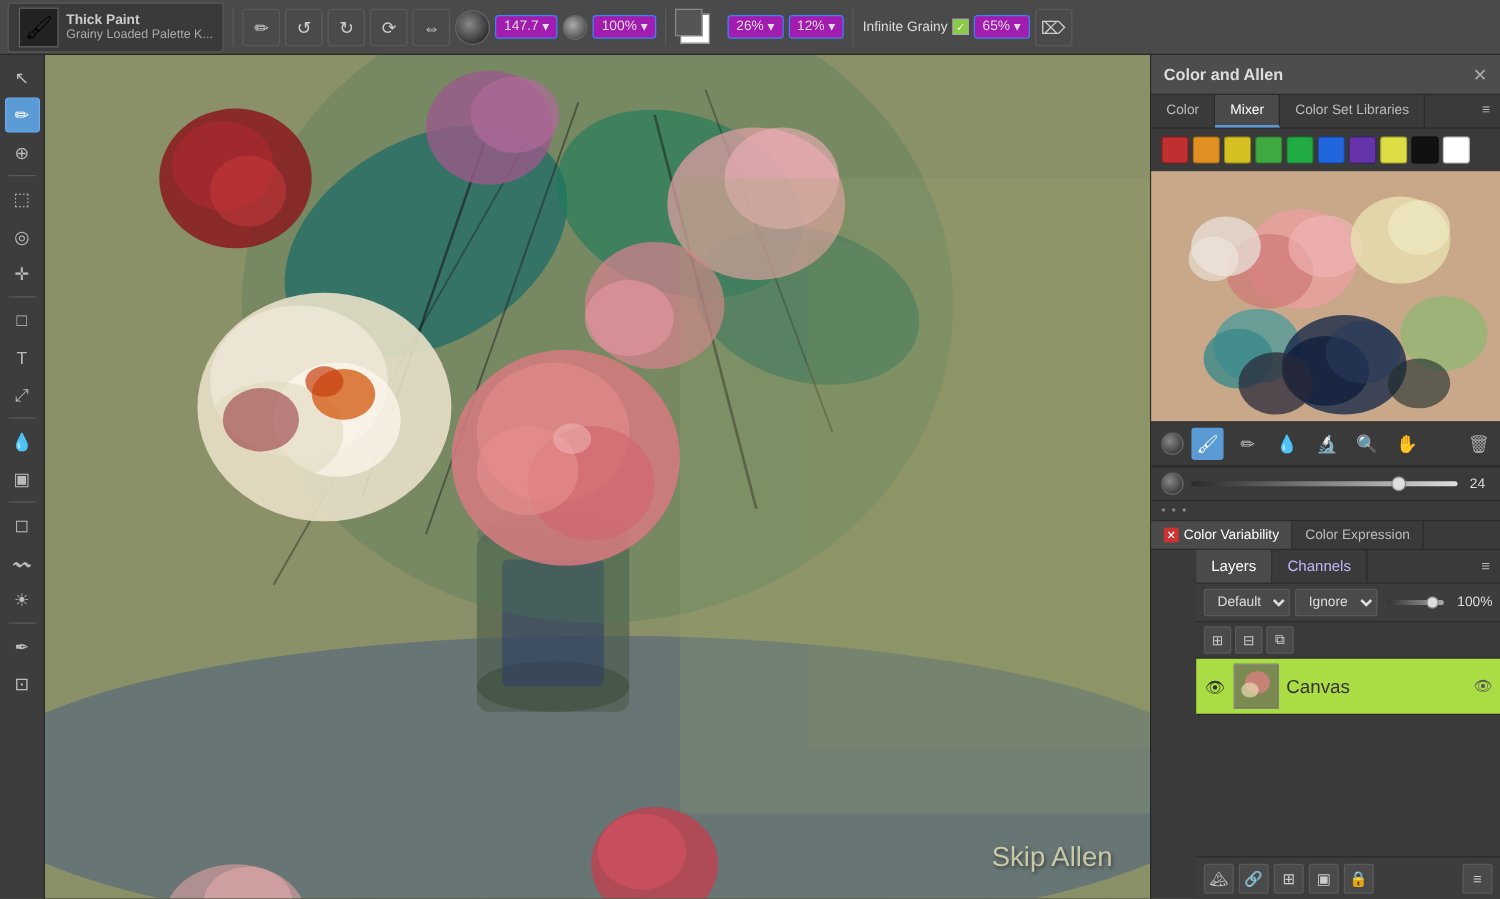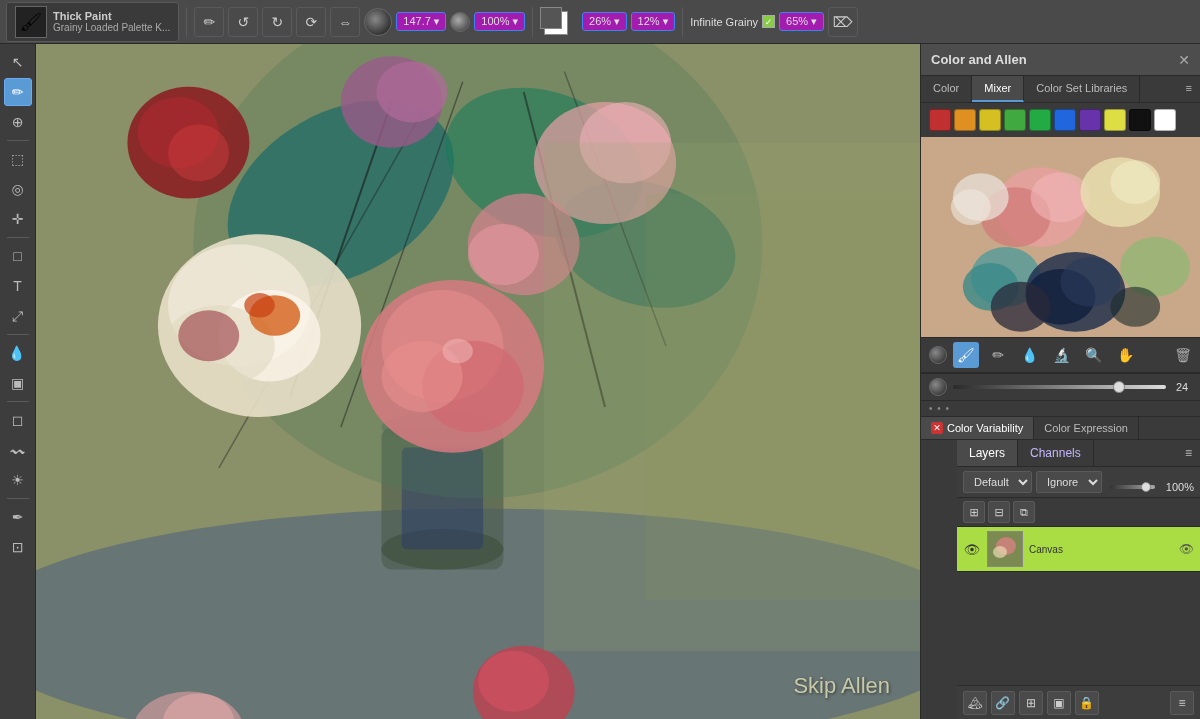--- a/index.html
+++ b/index.html
@@ -356,21 +356,21 @@
     .layers-tab-menu {
       margin-left: auto;
       padding: 6px 8px;
       color: #bbb;
       cursor: pointer;
     }
 
     
     .layers-controls {
       display: flex;
-      align-items: flex-end;
+      align-items: center;
       padding: 4px 6px;
       gap: 4px;
       background: #3d3d3d;
       border-bottom: 1px solid #2a2a2a;
     }
     .layers-dropdown {
       background: #4a4a4a;
       border: 1px solid #5a5a5a;
       color: #ddd;
       font-size: 11px;
@@ -441,21 +441,21 @@
     }
     .layer-item.active .layer-eye { color: #333; }
     .layer-thumb {
       width: 36px; height: 36px;
       background: #5a6a3a;
       border: 1px solid #888;
       overflow: hidden;
       position: relative;
     }
     .layer-name {
-      font-size: 10px;
+      font-size: 15px;
       color: #333;
       flex: 1;
     }
     .layer-visibility-icon {
       margin-left: auto;
       color: #555;
       font-size: 12px;
     }
 
     

